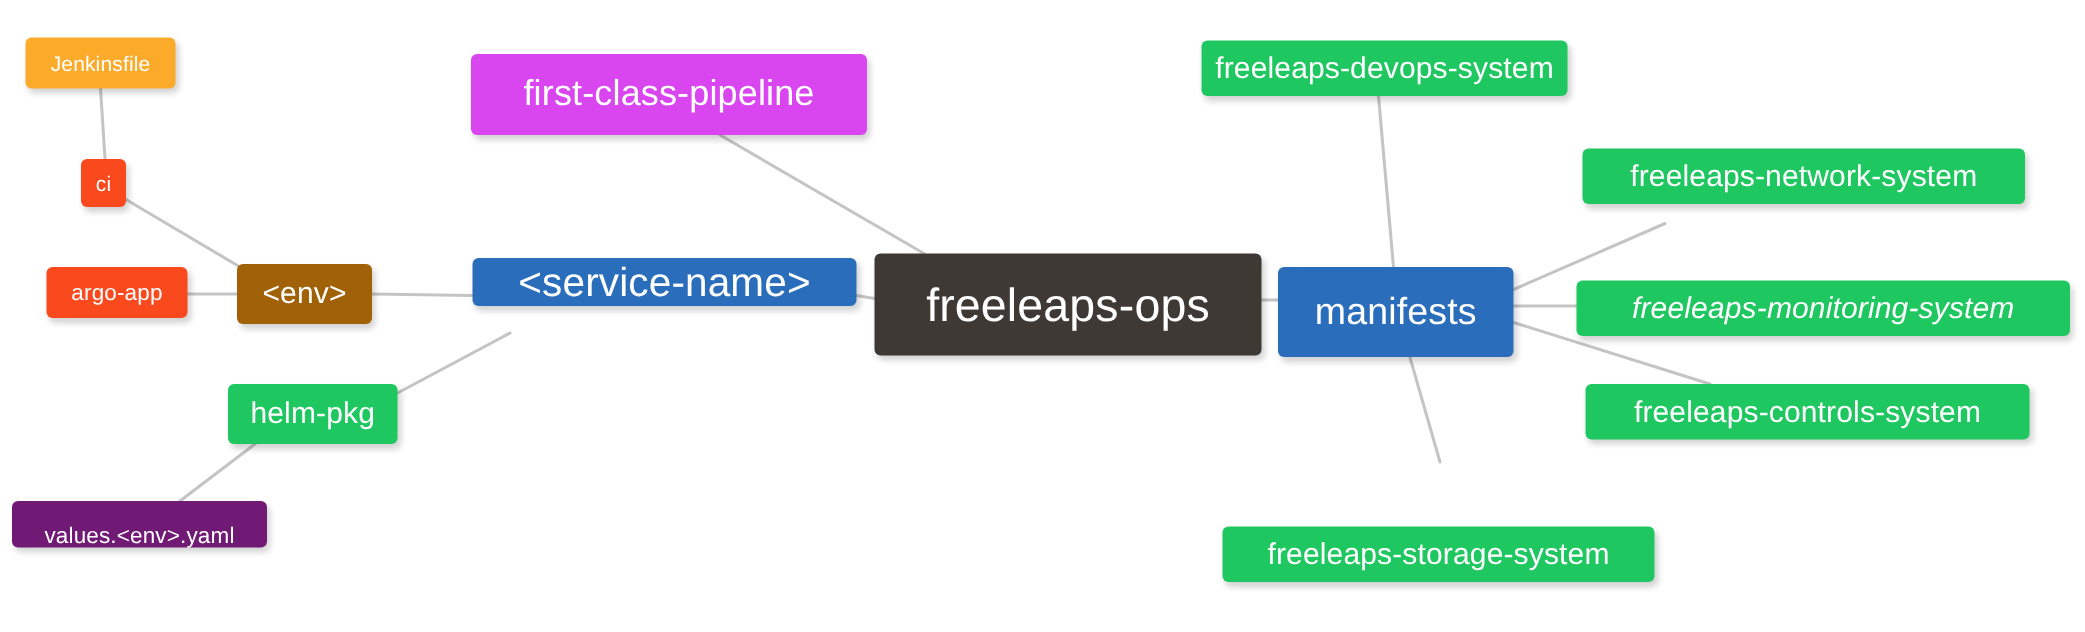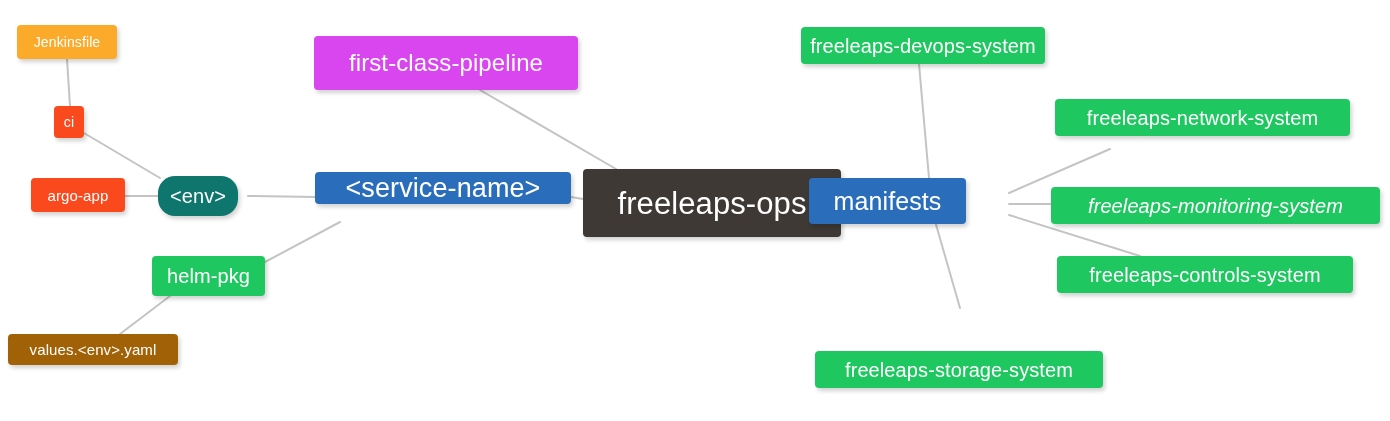--- a/index.html
+++ b/index.html
@@ -69,39 +69,39 @@
   <div id="node-layer">
       <div class="node" style="left: 17px; top: 25px; width: 100px; height: 34px; background: rgb(251, 170, 42); font-size: 14px; color: rgb(255, 255, 255);">
         <span class="node-label">Jenkinsfile</span>
       </div>
       <div class="node" style="left: 54px; top: 106px; width: 30px; height: 32px; background: rgb(249, 73, 29); font-size: 14px; color: rgb(255, 255, 255);">
         <span class="node-label">ci</span>
       </div>
       <div class="node" style="left: 31px; top: 178px; width: 94px; height: 34px; background: rgb(249, 73, 29); font-size: 15px; color: rgb(255, 255, 255);">
         <span class="node-label">argo-app</span>
       </div>
-      <div class="node" style="left: 158px; top: 176px; width: 80px; height: 40px; background: #0f766e; font-size: 20px; color: rgb(255, 255, 255); border-radius: 17px;">
+      <div class="node" style="left: 158px; top: 176px; width: 90px; height: 40px; background: #a16207; font-size: 20px; color: rgb(255, 255, 255);">
         <span class="node-label">&lt;env&gt;</span>
       </div>
       <div class="node" style="left: 152px; top: 256px; width: 113px; height: 40px; background: rgb(31, 199, 96); font-size: 20px; color: rgb(255, 255, 255);">
         <span class="node-label">helm-pkg</span>
       </div>
-      <div class="node" style="left: 8px; top: 334px; width: 170px; height: 31px; background: #a16207; font-size: 15px; color: rgb(255, 255, 255);">
+      <div class="node" style="left: 8px; top: 334px; width: 170px; height: 31px; background: #701a75; font-size: 15px; color: rgb(255, 255, 255); align-items: flex-end;">
         <span class="node-label">values.&lt;env&gt;.yaml</span>
       </div>
       <div class="node" style="left: 314px; top: 36px; width: 264px; height: 54px; background: #d946ef; font-size: 24px; color: rgb(255, 255, 255);">
         <span class="node-label">first-class-pipeline</span>
       </div>
       <div class="node" style="left: 315px; top: 172px; width: 256px; height: 32px; background: rgb(42, 110, 187); font-size: 27px; color: rgb(255, 255, 255);">
         <span class="node-label">&lt;service-name&gt;</span>
       </div>
       <div class="node" style="left: 583px; top: 169px; width: 258px; height: 68px; background: rgb(62, 57, 53); font-size: 31px; color: rgb(255, 255, 255);">
         <span class="node-label">freeleaps-ops</span>
       </div>
-      <div class="node" style="left: 809px; top: 178px; width: 157px; height: 46px; background: rgb(42, 110, 187); font-size: 25px; color: rgb(255, 255, 255);">
+      <div class="node" style="left: 852px; top: 178px; width: 157px; height: 60px; background: rgb(42, 110, 187); font-size: 25px; color: rgb(255, 255, 255);">
         <span class="node-label">manifests</span>
       </div>
       <div class="node" style="left: 801px; top: 27px; width: 244px; height: 37px; background: rgb(31, 199, 96); font-size: 20px; color: rgb(255, 255, 255);">
         <span class="node-label">freeleaps-devops-system</span>
       </div>
       <div class="node" style="left: 1055px; top: 99px; width: 295px; height: 37px; background: rgb(31, 199, 96); font-size: 20px; color: rgb(255, 255, 255);">
         <span class="node-label">freeleaps-network-system</span>
       </div>
       <div class="node" style="left: 1051px; top: 187px; width: 329px; height: 37px; background: rgb(31, 199, 96); font-size: 20px; color: rgb(255, 255, 255); font-style: italic;">
         <span class="node-label">freeleaps-monitoring-system</span>

